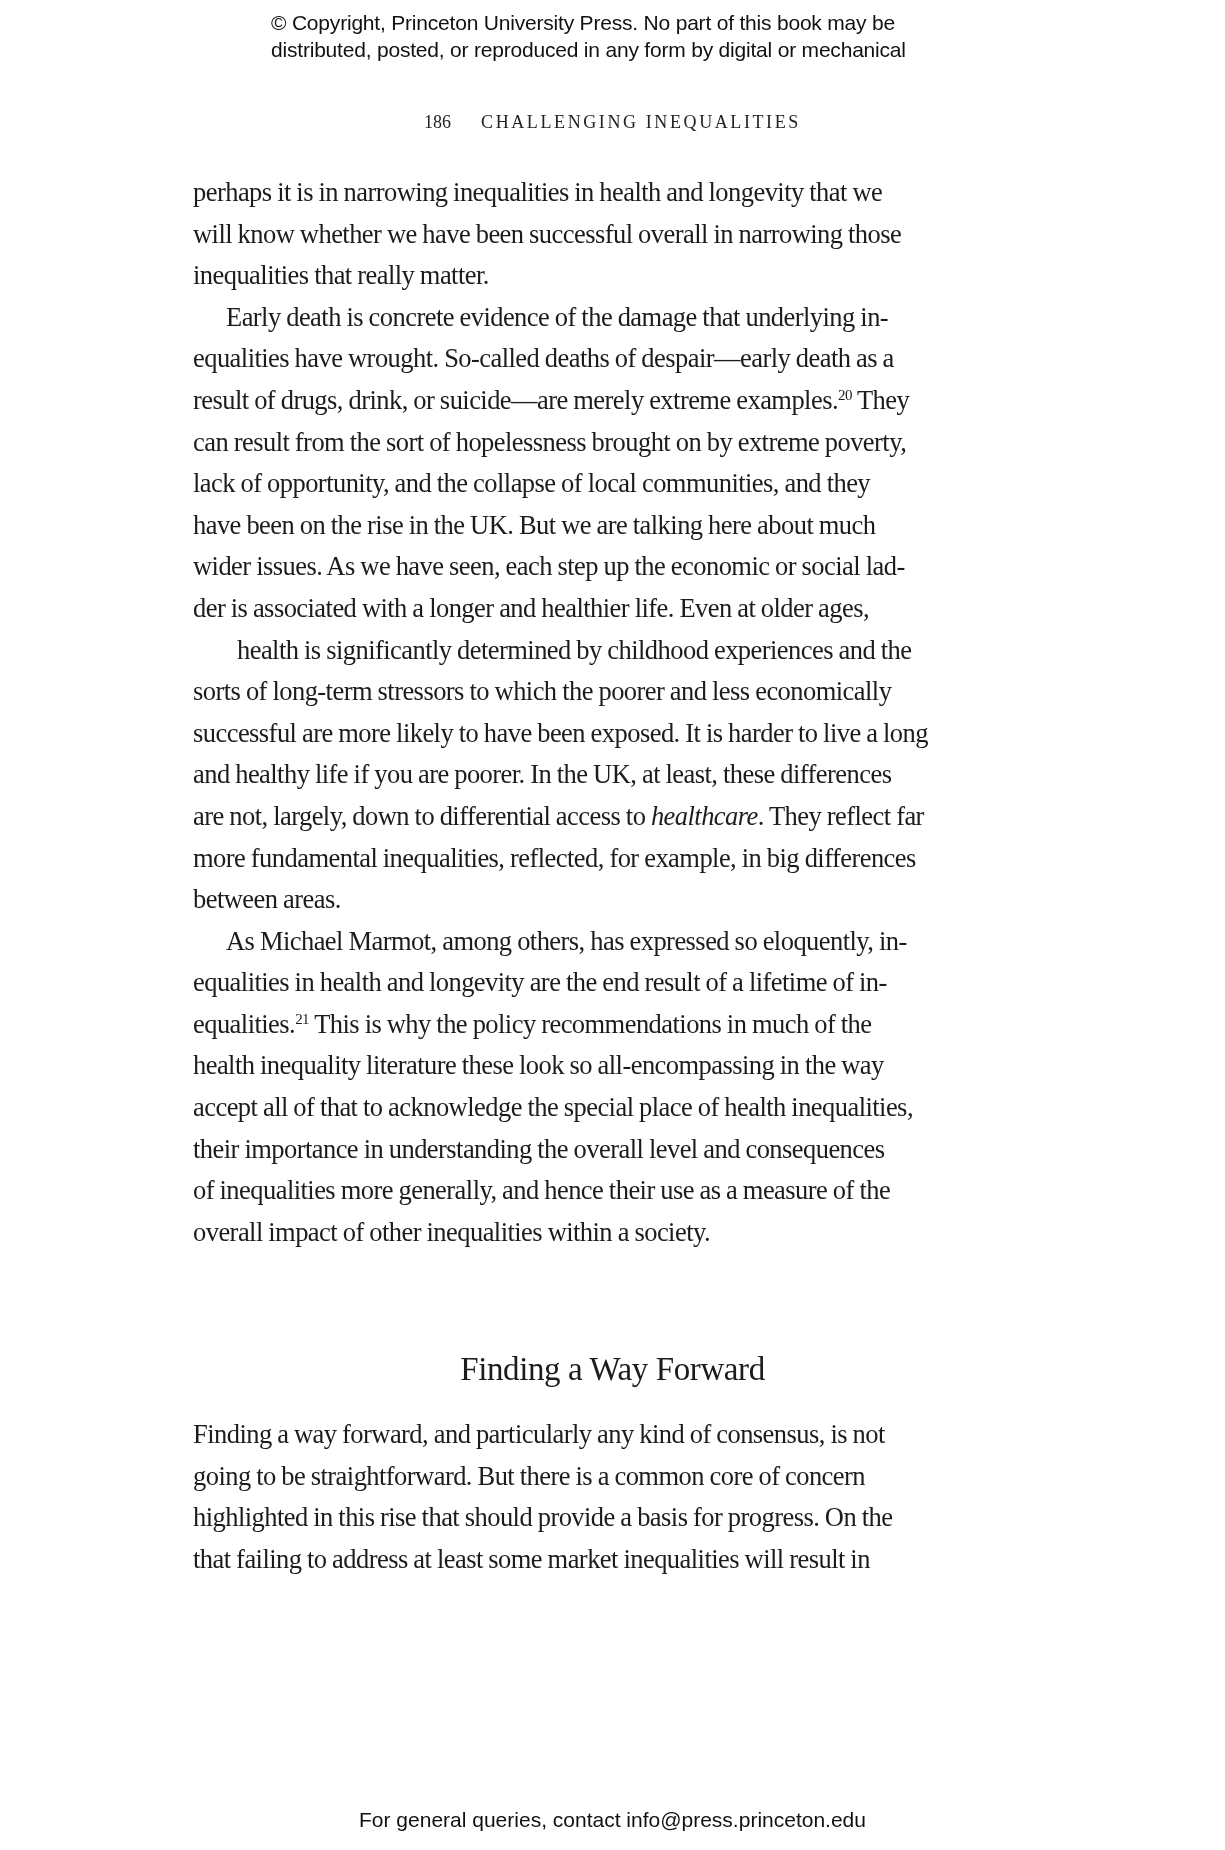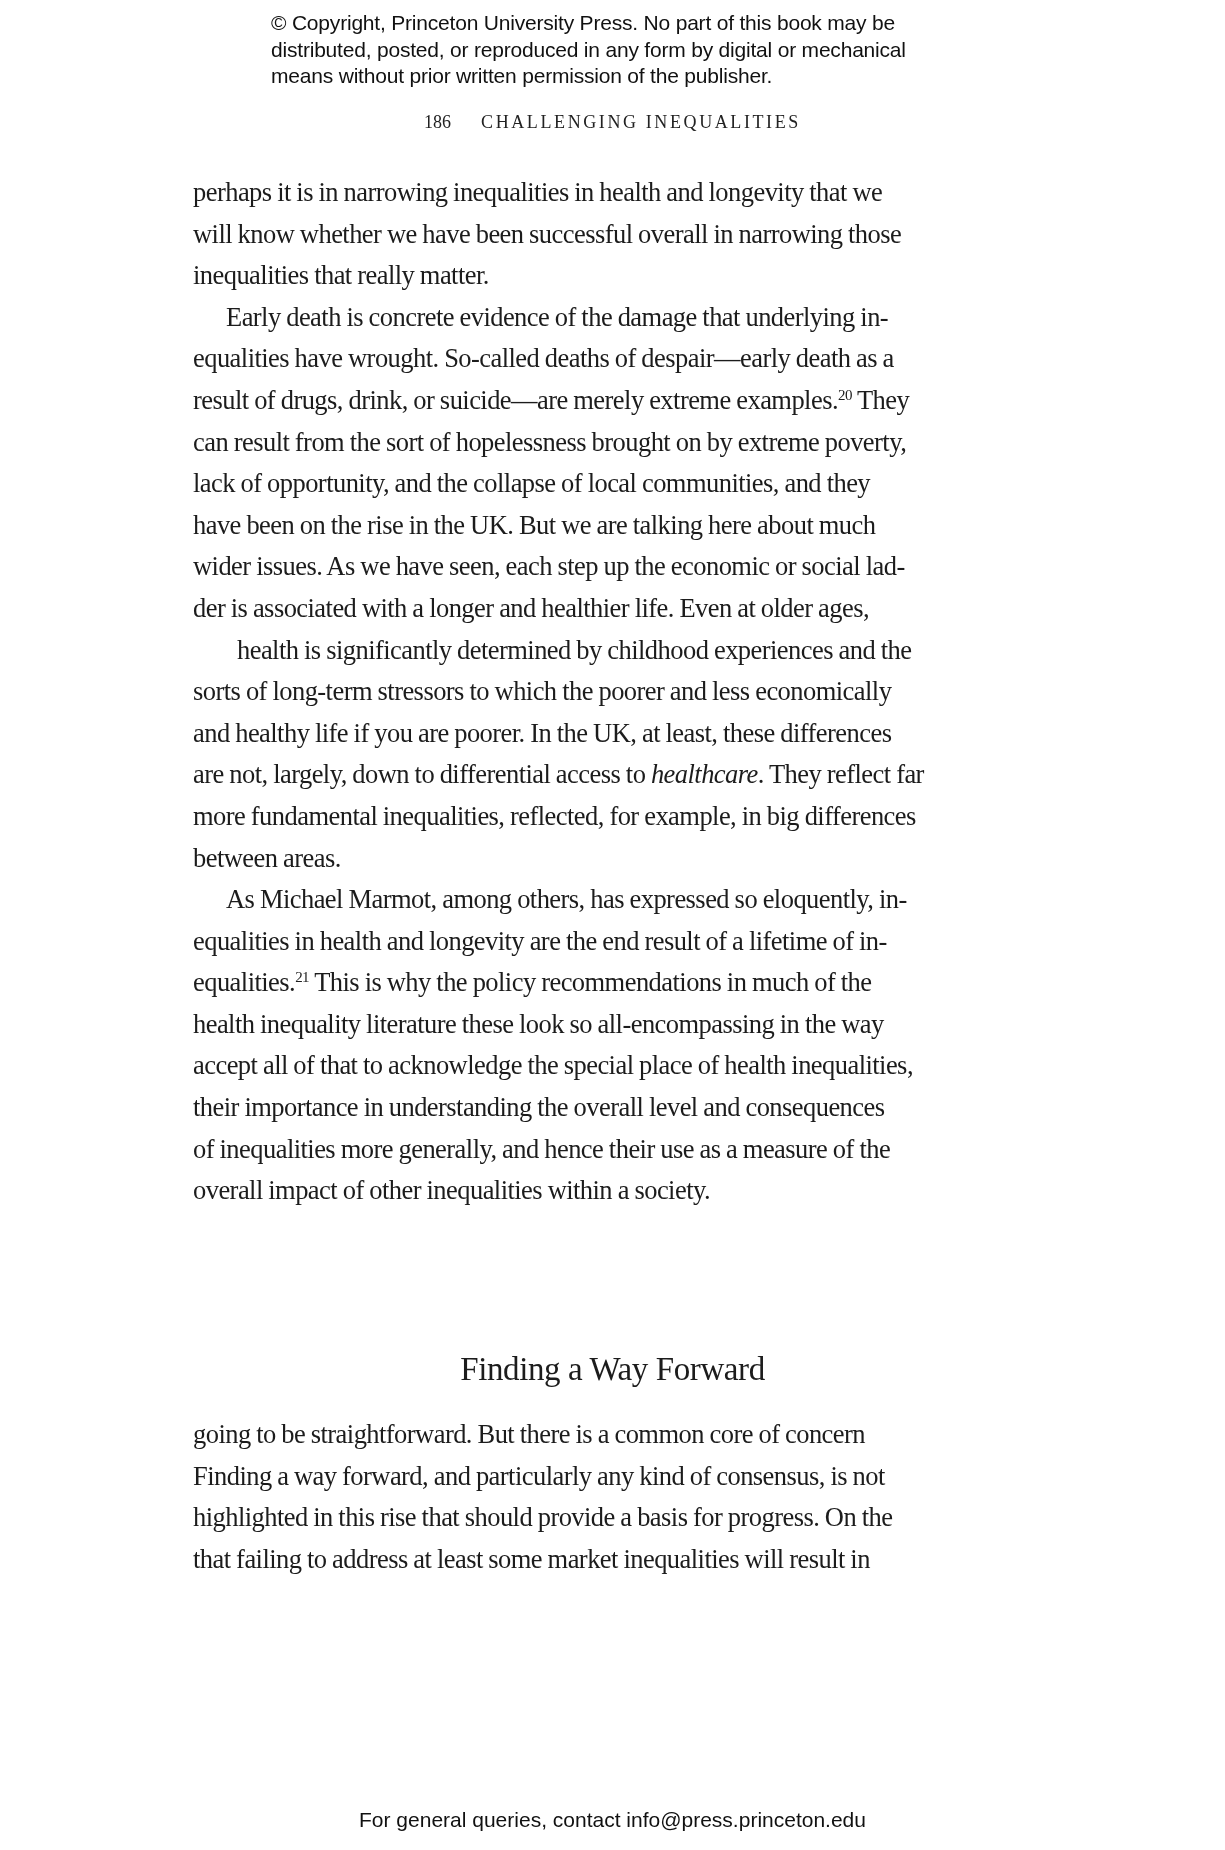--- a/index.html
+++ b/index.html
@@ -34,57 +34,57 @@
     position: absolute; left: 0; width: 1225px; top: 1808px; text-align: center;
     font-family: "Liberation Sans", sans-serif; font-size: 21px; color: #111;
   }
 </style>
 </head>
 <body>
 
 <div class="copyright">
   <div>© Copyright, Princeton University Press. No part of this book may be</div>
   <div>distributed, posted, or reproduced in any form by digital or mechanical</div>
-  <div>means without prior written permission of the publisher.</div>
 </div>
 
 <div class="running-head">
   <span class="folio">186</span><span class="title">CHALLENGING INEQUALITIES</span>
 </div>
 
 <div class="body-text">
   <span class="line" style="white-space: nowrap;"><span style="white-space: nowrap; display: inline-block; transform-origin: left top; transform: scaleX(1);">perhaps it is in narrowing inequalities in health and longevity that we</span></span>
   <span class="line" style="white-space: nowrap;"><span style="white-space: nowrap; display: inline-block; transform-origin: left top; transform: scaleX(1);">will know whether we have been successful overall in narrowing those</span></span>
   <span class="line last" style="white-space: nowrap;"><span style="white-space: nowrap;">inequalities that really matter.</span></span>
   <span class="line indent" style="white-space: nowrap;"><span style="white-space: nowrap; display: inline-block; transform-origin: left top; transform: scaleX(1);">Early death is concrete evidence of the damage that underlying in-</span></span>
   <span class="line" style="white-space: nowrap;"><span style="white-space: nowrap; display: inline-block; transform-origin: left top; transform: scaleX(1);">equalities have wrought. So-called deaths of despair—early death as a</span></span>
   <span class="line" style="white-space: nowrap;"><span style="white-space: nowrap; display: inline-block; transform-origin: left top; transform: scaleX(1);"><span>result of drugs, drink, or suicide—are merely extreme examples.</span><sup>20</sup> <span>They</span></span></span>
   <span class="line" style="white-space: nowrap;"><span style="white-space: nowrap; display: inline-block; transform-origin: left top; transform: scaleX(1);">can result from the sort of hopelessness brought on by extreme poverty,</span></span>
   <span class="line" style="white-space: nowrap;"><span style="white-space: nowrap; display: inline-block; transform-origin: left top; transform: scaleX(1);">lack of opportunity, and the collapse of local communities, and they</span></span>
   <span class="line" style="white-space: nowrap;"><span style="white-space: nowrap; display: inline-block; transform-origin: left top; transform: scaleX(1);">have been on the rise in the UK. But we are talking here about much</span></span>
   <span class="line" style="white-space: nowrap;"><span style="white-space: nowrap; display: inline-block; transform-origin: left top; transform: scaleX(1);">wider issues. As we have seen, each step up the economic or social lad-</span></span>
   <span class="line" style="white-space: nowrap;"><span style="white-space: nowrap; display: inline-block; transform-origin: left top; transform: scaleX(1);">der is associated with a longer and healthier life. Even at older ages,</span></span>
   <span class="line" style="white-space: nowrap; margin-left: 44px;"><span style="white-space: nowrap; display: inline-block; transform-origin: left top; transform: scaleX(1);">health is significantly determined by childhood experiences and the</span></span>
   <span class="line" style="white-space: nowrap;"><span style="white-space: nowrap; display: inline-block; transform-origin: left top; transform: scaleX(1);">sorts of long-term stressors to which the poorer and less economically</span></span>
+  <span class="line" style="white-space: nowrap;"><span style="white-space: nowrap; display: inline-block; transform-origin: left top; transform: scaleX(1);">successful are more likely to have been exposed. It is harder to live a long</span></span>
   <span class="line" style="white-space: nowrap;"><span style="white-space: nowrap; display: inline-block; transform-origin: left top; transform: scaleX(1);">and healthy life if you are poorer. In the UK, at least, these differences</span></span>
   <span class="line" style="white-space: nowrap;"><span style="white-space: nowrap; display: inline-block; transform-origin: left top; transform: scaleX(1);"><span>are not, largely, down to differential access to</span> <em>healthcare</em><span>. They reflect far</span></span></span>
   <span class="line" style="white-space: nowrap;"><span style="white-space: nowrap; display: inline-block; transform-origin: left top; transform: scaleX(1);">more fundamental inequalities, reflected, for example, in big differences</span></span>
   <span class="line last" style="white-space: nowrap;"><span style="white-space: nowrap;">between areas.</span></span>
   <span class="line indent" style="white-space: nowrap;"><span style="white-space: nowrap; display: inline-block; transform-origin: left top; transform: scaleX(1);">As Michael Marmot, among others, has expressed so eloquently, in-</span></span>
   <span class="line" style="white-space: nowrap;"><span style="white-space: nowrap; display: inline-block; transform-origin: left top; transform: scaleX(1);">equalities in health and longevity are the end result of a lifetime of in-</span></span>
   <span class="line" style="white-space: nowrap;"><span style="white-space: nowrap; display: inline-block; transform-origin: left top; transform: scaleX(1);"><span>equalities.</span><sup>21</sup> <span>This is why the policy recommendations in much of the</span></span></span>
   <span class="line" style="white-space: nowrap;"><span style="white-space: nowrap; display: inline-block; transform-origin: left top; transform: scaleX(1);">health inequality literature these look so all-encompassing in the way</span></span>
   <span class="line" style="white-space: nowrap;"><span style="white-space: nowrap; display: inline-block; transform-origin: left top; transform: scaleX(1);">accept all of that to acknowledge the special place of health inequalities,</span></span>
   <span class="line" style="white-space: nowrap;"><span style="white-space: nowrap; display: inline-block; transform-origin: left top; transform: scaleX(1);">their importance in understanding the overall level and consequences</span></span>
   <span class="line" style="white-space: nowrap;"><span style="white-space: nowrap; display: inline-block; transform-origin: left top; transform: scaleX(1);">of inequalities more generally, and hence their use as a measure of the</span></span>
   <span class="line last" style="white-space: nowrap;"><span style="white-space: nowrap;">overall impact of other inequalities within a society.</span></span>
 </div>
 
 <div class="section-heading">Finding a Way Forward</div>
 
 <div class="body-text body-text-2">
+  <span class="line" style="white-space: nowrap;"><span style="white-space: nowrap; display: inline-block; transform-origin: left top; transform: scaleX(1);">Finding a way forward, and particularly any kind of consensus, is not</span></span>
   <span class="line" style="white-space: nowrap;"><span style="white-space: nowrap; display: inline-block; transform-origin: left top; transform: scaleX(1);">going to be straightforward. But there is a common core of concern</span></span>
-  <span class="line" style="white-space: nowrap;"><span style="white-space: nowrap; display: inline-block; transform-origin: left top; transform: scaleX(1);">Finding a way forward, and particularly any kind of consensus, is not</span></span>
   <span class="line" style="white-space: nowrap;"><span style="white-space: nowrap; display: inline-block; transform-origin: left top; transform: scaleX(1);">highlighted in this rise that should provide a basis for progress. On the</span></span>
   <span class="line" style="white-space: nowrap;"><span style="white-space: nowrap; display: inline-block; transform-origin: left top; transform: scaleX(1);">that failing to address at least some market inequalities will result in</span></span>
 </div>
 
 <div class="footer">For general queries, contact info@press.princeton.edu</div>
 
 </body></html>

